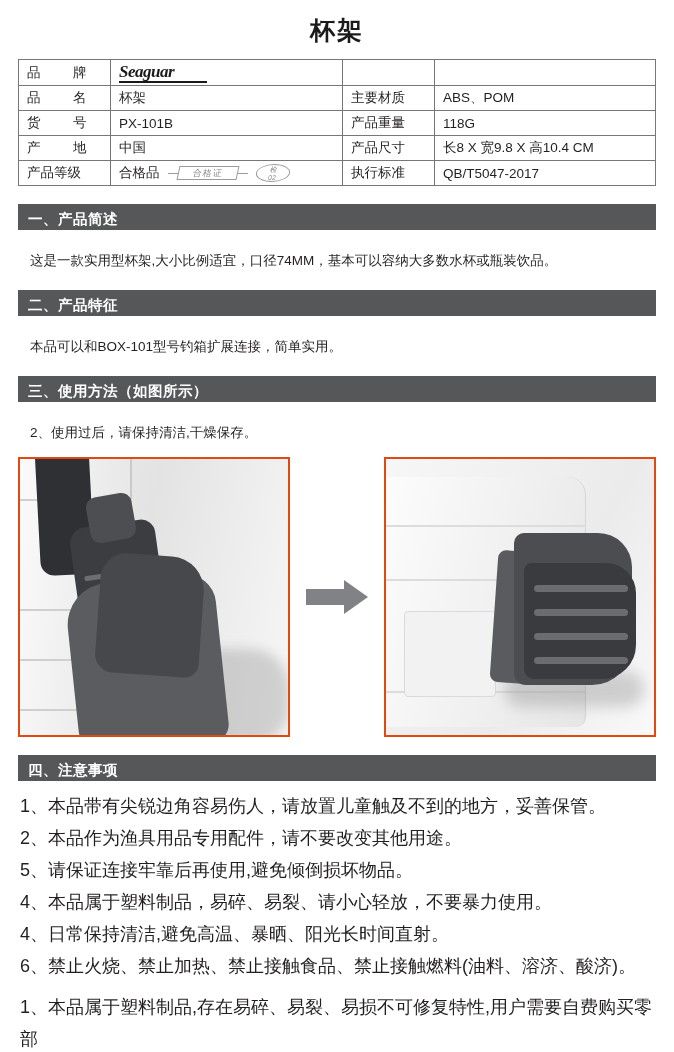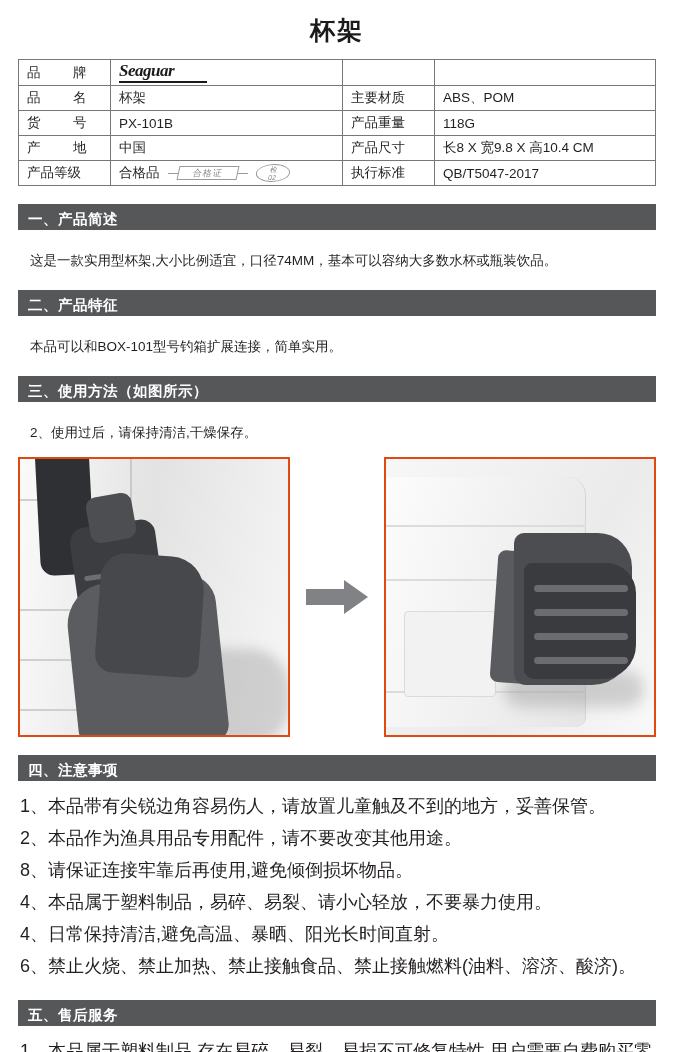--- a/index.html
+++ b/index.html
@@ -52,20 +52,21 @@
     justify-content: space-between;
     width: 60px;
   }
   td.val { width: 232px; }
   td.lbl2 { width: 92px; }
   td.val2 { width: auto; }
 
   
   .logo-wrap {
     display: flex;
+    align-items: center;
     height: 18px;
   }
   .logo-text {
     font-family: "Liberation Serif", "DejaVu Serif", serif;
     font-style: italic;
     font-weight: bold;
     font-size: 17px;
     letter-spacing: -0.5px;
     color: #1a1a1a;
     position: relative;
@@ -350,25 +351,24 @@
       <span class="p2-slot" style="right:26px; top:150px; width:94px;"></span>
       <span class="p2-slot" style="right:26px; top:174px; width:94px;"></span>
       <span class="p2-slot" style="right:26px; top:198px; width:94px;"></span>
     </div>
   </div>
 
   <div class="sec-head">四、注意事项</div>
   <div class="list-block">
     <p class="item">1、本品带有尖锐边角容易伤人，请放置儿童触及不到的地方，妥善保管。</p>
     <p class="item">2、本品作为渔具用品专用配件，请不要改变其他用途。</p>
-    <p class="item">8、请保证连接牢靠后再使用,避免倾倒损坏物品。</p>
+    <p class="item">5、请保证连接牢靠后再使用,避免倾倒损坏物品。</p>
     <p class="item">4、本品属于塑料制品，易碎、易裂、请小心轻放，不要暴力使用。</p>
     <p class="item">4、日常保持清洁,避免高温、暴晒、阳光长时间直射。</p>
     <p class="item">6、禁止火烧、禁止加热、禁止接触食品、禁止接触燃料(油料、溶济、酸济)。</p>
   </div>
 
-  <div class="sec-head">五、售后服务</div>
   <div class="list-block">
     <p class="item">1、本品属于塑料制品,存在易碎、易裂、易损不可修复特性,用户需要自费购买零部</p>
 
   </div>
 
 </div>
 
 </body></html>

